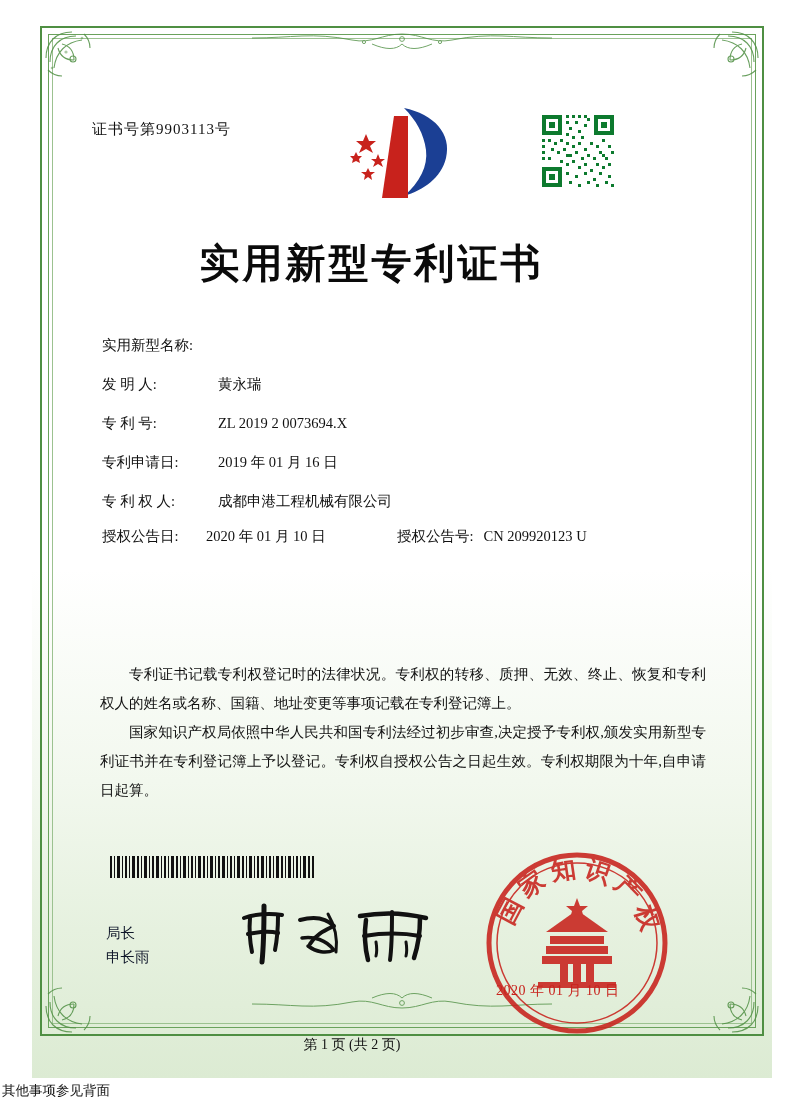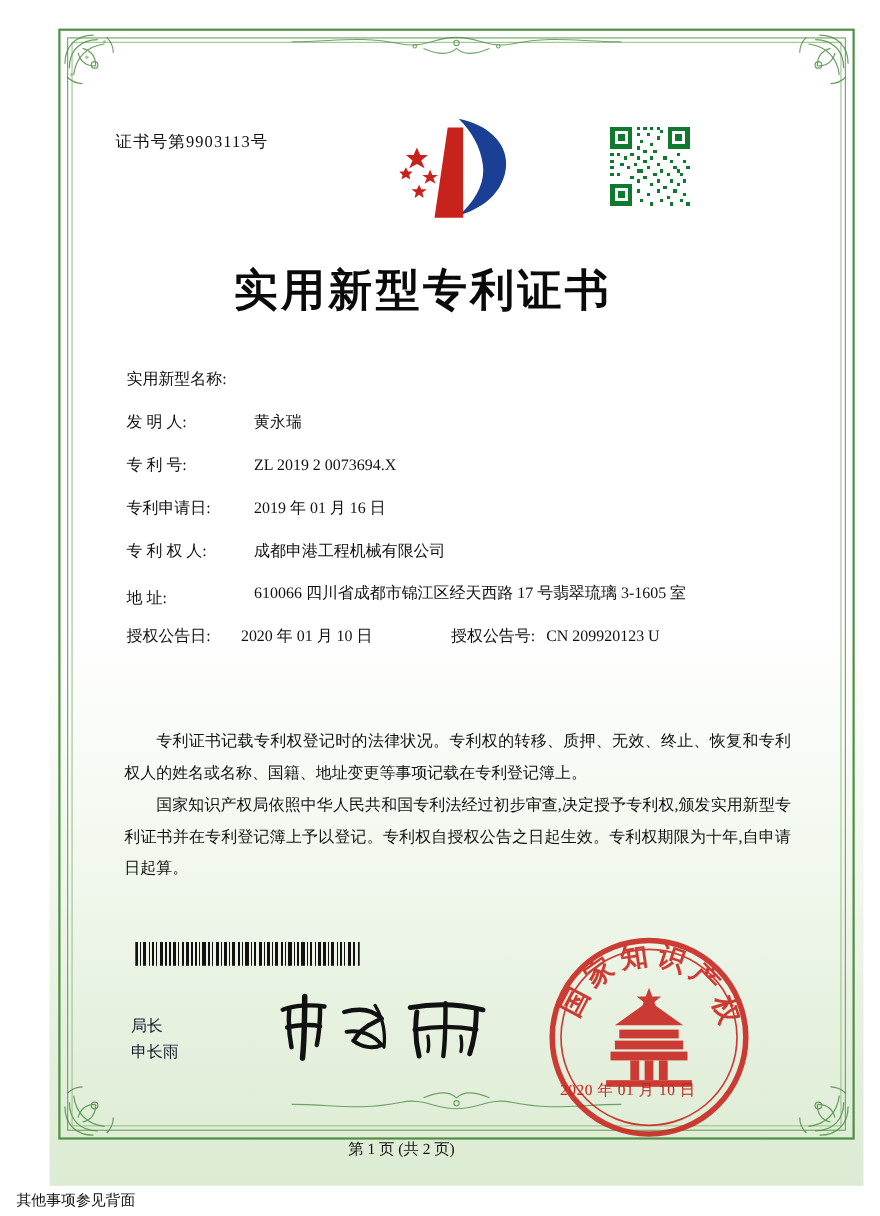--- a/index.html
+++ b/index.html
@@ -8,21 +8,21 @@
     background: #ffffff;
   }
   body {
     width: 800px; height: 1105px;
     font-family: "Liberation Serif", "DejaVu Serif", serif;
     position: relative;
     overflow: hidden;
   }
   .page {
     position: absolute;
-    left: 15px; top: 0;
+    left: 2px; top: 0;
     width: 700px; height: 1105px;
     background: #ffffff;
   }
   
   .paper {
     position: absolute;
     left: 30px; top: 18px;
     width: 740px; height: 1060px;
     background: linear-gradient(to bottom, #ffffff 0%, #ffffff 52%, #f2f8ee 72%, #e6f1df 86%, #dcebd3 100%);
   }
@@ -429,24 +429,20 @@
     <div class="row">
       <div class="lbl">专利申请日:</div>
       <div class="val">2019 年 01 月 16 日</div>
     </div>
 
     <div class="row">
       <div class="lbl">专 利 权 人:</div>
       <div class="val">成都申港工程机械有限公司</div>
     </div>
 
-    <div class="row addr">
-      <div class="lbl">地      址:</div>
-      <div class="val">610066 四川省成都市锦江区经天西路 17 号翡翠琉璃 3-1605 室</div>
-    </div>
 
     <div class="row-two">
       <div class="half first">
         <div class="lbl2">授权公告日:</div>
         <div class="val">2020 年 01 月 10 日</div>
       </div>
       <div class="half">
         <div class="lbl3">授权公告号:</div>
         <div class="val mono">CN 209920123 U</div>
       </div>

